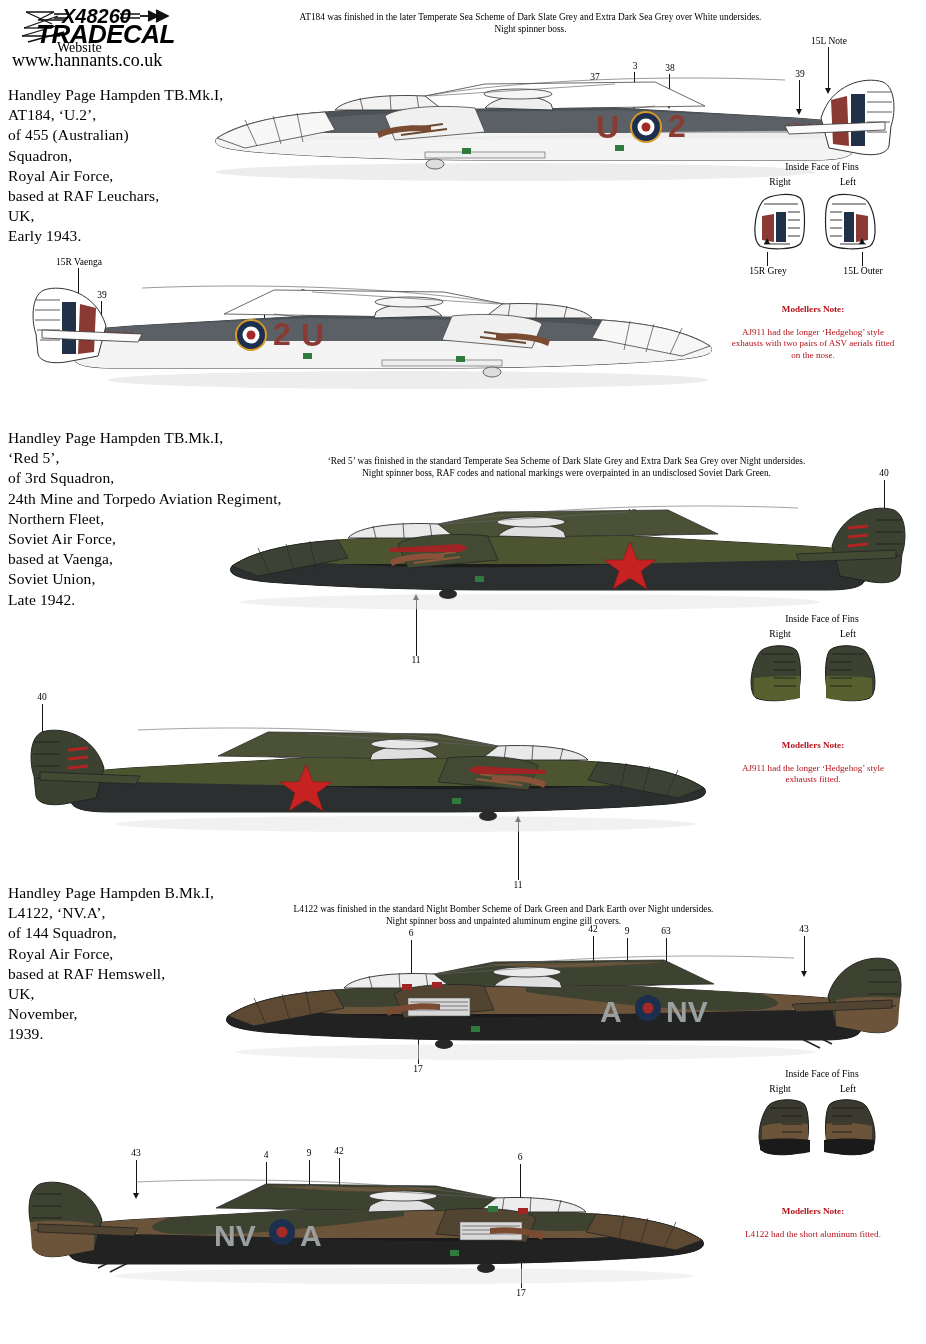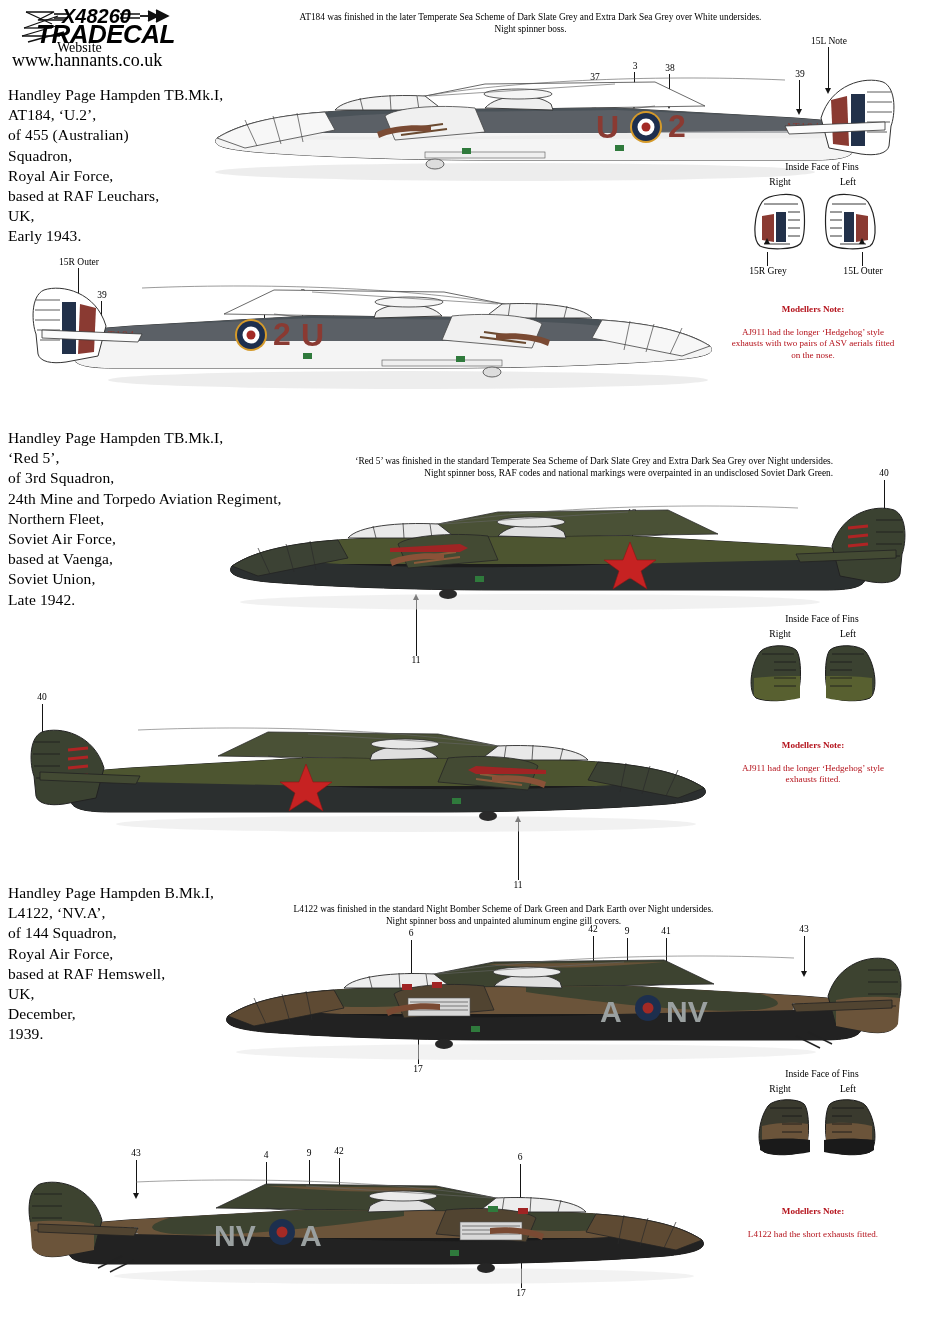--- a/index.html
+++ b/index.html
@@ -200,21 +200,21 @@
       <line x1="20" y1="54" x2="46" y2="54"></line>
   </g>
 </svg>
 <div class="lead" style="left:767px;top:252px;height:14px;"></div>
 <div class="arrowup" style="left:764px;top:238px;"></div>
 <div class="lead" style="left:862px;top:252px;height:14px;"></div>
 <div class="arrowup" style="left:859px;top:238px;"></div>
 <div class="abs finlbl" style="left:736px;top:265px;width:64px;">15R Grey</div>
 <div class="abs finlbl" style="left:831px;top:265px;width:64px;">15L Outer</div>
 
-<div class="abs calloutnum" style="left:50px;top:257px;width:58px;">15R Outer</div>
+<div class="abs calloutnum" style="left:50px;top:257px;width:58px;">15R Vaenga</div>
 <div class="abs calloutnum" style="left:94px;top:290px;width:16px;">39</div>
 <div class="abs calloutnum" style="left:257px;top:300px;width:16px;">38</div>
 <div class="abs calloutnum" style="left:296px;top:288px;width:14px;">3</div>
 <div class="abs calloutnum" style="left:326px;top:291px;width:16px;">37</div>
 <div class="lead" style="left:78px;top:268px;height:32px;"></div>
 <div class="arrowdn" style="left:75px;top:297px;"></div>
 <div class="lead" style="left:101px;top:301px;height:30px;"></div>
 <div class="arrowdn" style="left:98px;top:328px;"></div>
 <div class="lead" style="left:264px;top:311px;height:24px;"></div>
 <div class="arrowdn" style="left:261px;top:332px;"></div>
@@ -300,21 +300,21 @@
 
 <div class="abs caption" style="left:8px;top:428px;width:320px;">Handley Page Hampden TB.Mk.I,
 ‘Red 5’,
 of 3rd Squadron,
 24th Mine and Torpedo Aviation Regiment,
 Northern Fleet,
 Soviet Air Force,
 based at Vaenga,
 Soviet Union,
 Late 1942.</div>
-<div class="abs scheme-note" style="left:268px;top:455px;width:565px;text-align:right;">‘Red 5’ was finished in the standard Temperate Sea Scheme of Dark Slate Grey and Extra Dark Sea Grey over Night undersides.
+<div class="abs scheme-note" style="left:284px;top:455px;width:565px;">‘Red 5’ was finished in the standard Temperate Sea Scheme of Dark Slate Grey and Extra Dark Sea Grey over Night undersides.
 Night spinner boss, RAF codes and national markings were overpainted in an undisclosed Soviet Dark Green.</div>
 
 <div class="abs calloutnum" style="left:876px;top:468px;width:16px;">40</div>
 <div class="lead" style="left:884px;top:480px;height:40px;"></div>
 <div class="arrowdn" style="left:881px;top:517px;"></div>
 <div class="abs calloutnum" style="left:624px;top:508px;width:16px;">12</div>
 <div class="lead" style="left:632px;top:520px;height:36px;"></div>
 <div class="arrowdn" style="left:629px;top:553px;"></div>
 <div class="abs calloutnum" style="left:408px;top:655px;width:16px;">11</div>
 <div class="lead" style="left:416px;top:600px;height:56px;"></div>
@@ -498,35 +498,35 @@
   </g>
   <ellipse cx="472" cy="104" rx="9" ry="5" fill="#2a2a2a"></ellipse>
 </svg>
 
 <div class="abs caption" style="left:8px;top:883px;width:250px;">Handley Page Hampden B.Mk.I,
 L4122, ‘NV.A’,
 of 144 Squadron,
 Royal Air Force,
 based at RAF Hemswell,
 UK,
-December,
+November,
 1939.</div>
 <div class="abs scheme-note" style="left:256px;top:903px;width:495px;">L4122 was finished in the standard Night Bomber Scheme of Dark Green and Dark Earth over Night undersides.
 Night spinner boss and unpainted aluminum engine gill covers.</div>
 
 <div class="abs calloutnum" style="left:404px;top:928px;width:14px;">6</div>
 <div class="lead" style="left:411px;top:940px;height:36px;"></div>
 <div class="arrowdn" style="left:408px;top:973px;"></div>
 <div class="abs calloutnum" style="left:585px;top:924px;width:16px;">42</div>
 <div class="lead" style="left:593px;top:936px;height:36px;"></div>
 <div class="arrowdn" style="left:590px;top:969px;"></div>
 <div class="abs calloutnum" style="left:620px;top:926px;width:14px;">9</div>
 <div class="lead" style="left:627px;top:938px;height:34px;"></div>
 <div class="arrowdn" style="left:624px;top:969px;"></div>
-<div class="abs calloutnum" style="left:658px;top:926px;width:16px;">41</div>
+<div class="abs calloutnum" style="left:658px;top:926px;width:16px;">63</div>
 <div class="lead" style="left:666px;top:938px;height:34px;"></div>
 <div class="arrowdn" style="left:663px;top:969px;"></div>
 <div class="abs calloutnum" style="left:796px;top:924px;width:16px;">43</div>
 <div class="lead" style="left:804px;top:936px;height:38px;"></div>
 <div class="arrowdn" style="left:801px;top:971px;"></div>
 <div class="abs calloutnum" style="left:410px;top:1064px;width:16px;">17</div>
 <div class="lead" style="left:418px;top:1016px;height:48px;"></div>
 
 <svg class="abs" style="left:196px;top:940px;" width="700" height="160" viewBox="0 0 700 160">
   <defs>
@@ -627,21 +627,21 @@
   <g stroke="#1a1a1a" stroke-width=".9">
     <line x1="12" y1="12" x2="44" y2="12"></line>
       <line x1="12" y1="20" x2="32" y2="20"></line>
     <line x1="12" y1="28" x2="32" y2="28"></line>
       <line x1="12" y1="36" x2="32" y2="36"></line>
   </g>
 </svg>
 
 <div class="abs mnote" style="left:700px;top:1194px;width:226px;">
   <b>Modellers Note:</b><br>
-  <span>L4122 had the short exhausts fitted.</span>
+  <span>L4122 had the short aluminum fitted.</span>
 </div>
 
 <div class="abs calloutnum" style="left:128px;top:1148px;width:16px;">43</div>
 <div class="lead" style="left:136px;top:1160px;height:36px;"></div>
 <div class="arrowdn" style="left:133px;top:1193px;"></div>
 <div class="abs calloutnum" style="left:259px;top:1150px;width:14px;">4</div>
 <div class="lead" style="left:266px;top:1162px;height:34px;"></div>
 <div class="arrowdn" style="left:263px;top:1193px;"></div>
 <div class="abs calloutnum" style="left:302px;top:1148px;width:14px;">9</div>
 <div class="lead" style="left:309px;top:1160px;height:34px;"></div>

